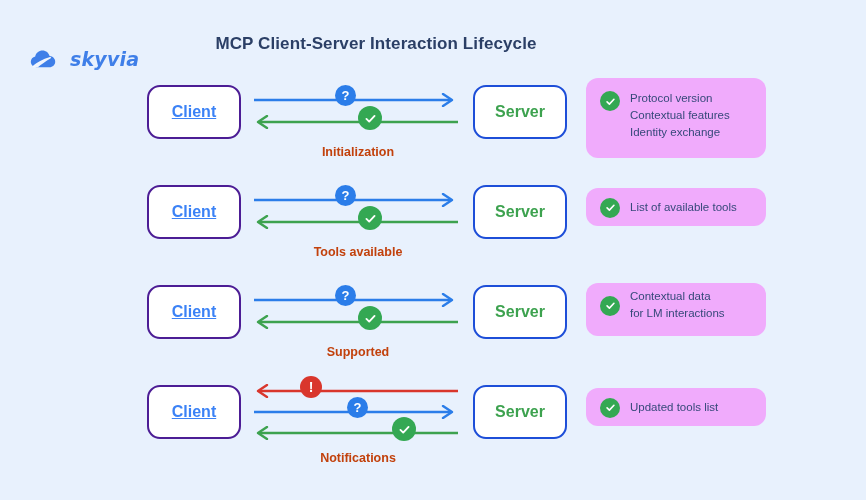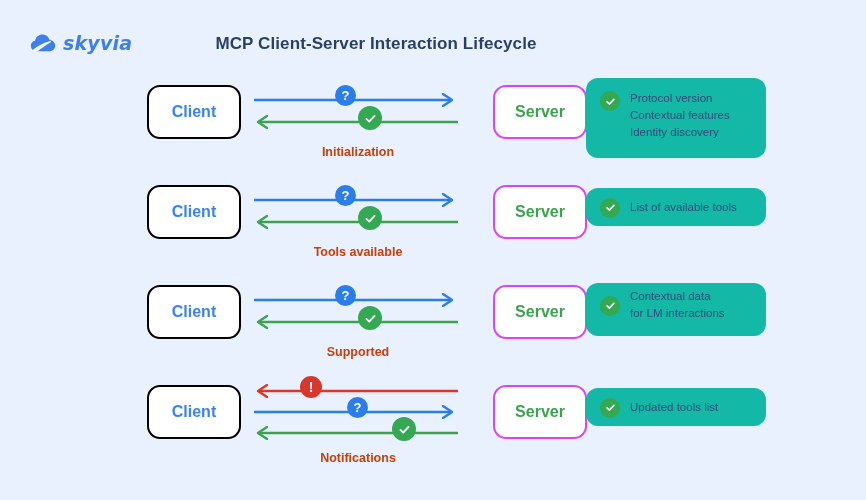--- a/index.html
+++ b/index.html
@@ -17,24 +17,24 @@
   #canvas {
     position: relative;
     width: 866px;
     height: 500px;
   }
 
   
   .logo {
     position: absolute;
     left: 30px;
-    top: 32px;
+    top: 48px;
     display: flex;
     align-items: flex-start;
-    gap: 7px;
+    gap: 14px;
   }
   .logo-mark { width: 26px; height: 22px; display: block; }
   .logo-text {
     font-family: "DejaVu Sans", sans-serif;
     font-size: 19px;
     font-style: italic;
     font-weight: 600;
     color: #3f7fe8;
     letter-spacing: .2px;
   }
@@ -73,28 +73,28 @@
     border-radius: 13px;
     display: flex;
     align-items: center;
     justify-content: center;
     font-size: 16px;
     font-weight: bold;
     box-sizing: border-box;
   }
   .client-box {
     left: 147px;
-    border: 2px solid #000000;
+    border: 2px solid #4c1d95;
     color: #3b82f6;
+    text-decoration: underline;
   }
   .server-box {
     left: 473px;
-    border: 2px solid #d946ef;
+    border: 2px solid #1d4ed8;
     color: #3da24f;
-    margin-left: 20px;
   }
 
   
   .arrows {
     position: absolute;
     left: 252px;
     top: 0;
     width: 212px;
     height: 80px;
   }
@@ -160,21 +160,21 @@
     font-weight: bold;
     color: #c2410c;
   }
   .label-13 { top: 70px; }
   .label-4  { top: 76px; }
 
   
   .info-card {
     position: absolute;
     left: 586px;
-    background: #14b8a6;
+    background: #f0abfc;
     border-radius: 12px;
     display: flex;
     align-items: flex-start;
     gap: 10px;
     padding: 12px 14px;
     box-sizing: border-box;
     width: 180px;
   }
   .card-tall  { top: 3px; height: 80px; }
   .card-short { top: 13px; height: 38px; align-items: center; padding-top: 0; padding-bottom: 0; }
@@ -253,21 +253,21 @@
 
     <div class="info-card card-tall">
       <span class="card-check">
         <svg viewBox="0 0 16 16">
           <polyline points="3,8.5 6.4,11.8 13,4.8" fill="none" stroke="#ffffff" stroke-width="2.3" stroke-linecap="round" stroke-linejoin="round"></polyline>
         </svg>
       </span>
       <div class="card-lines">
         <div>Protocol version</div>
         <div>Contextual features</div>
-        <div>Identity discovery</div>
+        <div>Identity exchange</div>
       </div>
     </div>
   </div>
 
   <div class="row row-2">
     <div class="node-box client-box">
       <span>Client</span>
     </div>
 
     <div class="arrows">

